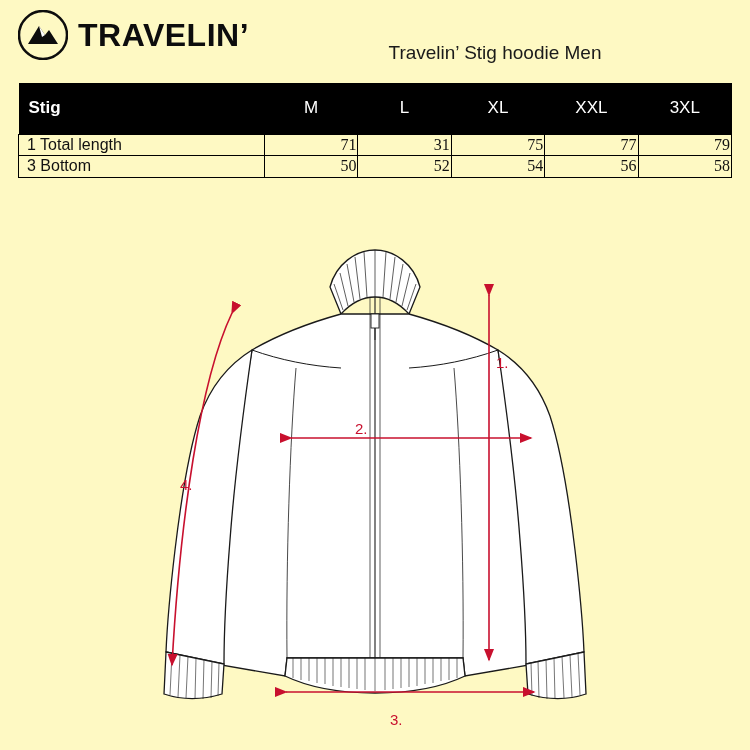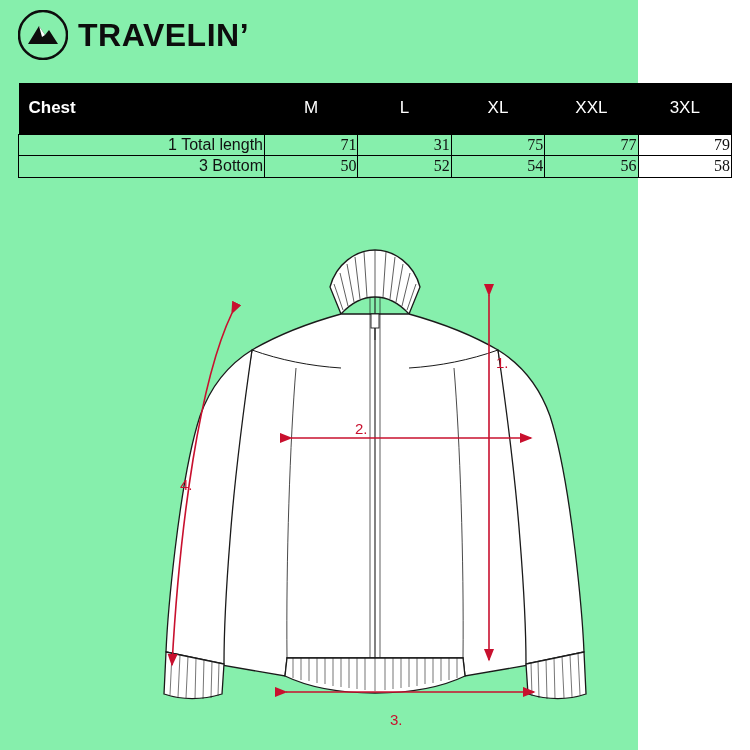--- a/index.html
+++ b/index.html
@@ -6,23 +6,23 @@
   html, body {
     margin: 0; padding: 0;
     width: 750px; height: 750px;
     background: #ffffff;
     font-family: "Liberation Sans", sans-serif;
     color: #000000;
     overflow: hidden;
   }
   #page {
     position: relative;
-    width: 638px;
+    width: 750px;
     height: 750px;
-    background: #86efac;
+    background: #fef9c3;
   }
 
   
   .header {
     position: absolute;
     top: 0; left: 0;
     width: 750px;
     height: 78px;
   }
   .brand {
@@ -80,21 +80,21 @@
     font-weight: normal;
     font-size: 17px;
   }
   .size-table tbody td {
     border: 1px solid #000000;
     height: 21.5px;
     font-size: 16px;
     color: #111;
   }
   .size-table tbody td.row-label {
-    text-align: right;
+    text-align: left;
     padding-left: 8px;
   }
   .size-table tbody td.val {
     text-align: right;
     font-family: Liberation Serif, serif;
   }
 
   
   .illustration {
     position: absolute;
@@ -121,26 +121,27 @@
     <div class="brand">
       <span class="brand-mark">
         <svg width="50" height="50" viewBox="0 0 50 50">
           <circle cx="25" cy="25" r="24" fill="none" stroke="#0d0d0d" stroke-width="2.5"></circle>
           <path d="M10 34 L21 16 L27 25 L31 20 L40 34 Z" fill="#0d0d0d"></path>
           <path d="M21 16 L27 25 L24 27 Z" fill="#ffffff"></path>
         </svg>
       </span>
       <span class="brand-text">TRAVELIN’</span>
     </div>
+    <div class="product-title">Travelin’ Stig hoodie Men</div>
   </div>
 
   <table class="size-table">
     <thead>
       <tr>
-        <th class="head-size">Chest</th>
+        <th class="head-size">Stig</th>
         <th class="head-col">M</th>
         <th class="head-col">L</th>
         <th class="head-col">XL</th>
         <th class="head-col">XXL</th>
         <th class="head-col">3XL</th>
       </tr>
     </thead>
     <tbody>
       <tr>
         <td class="row-label">1 Total length</td>

